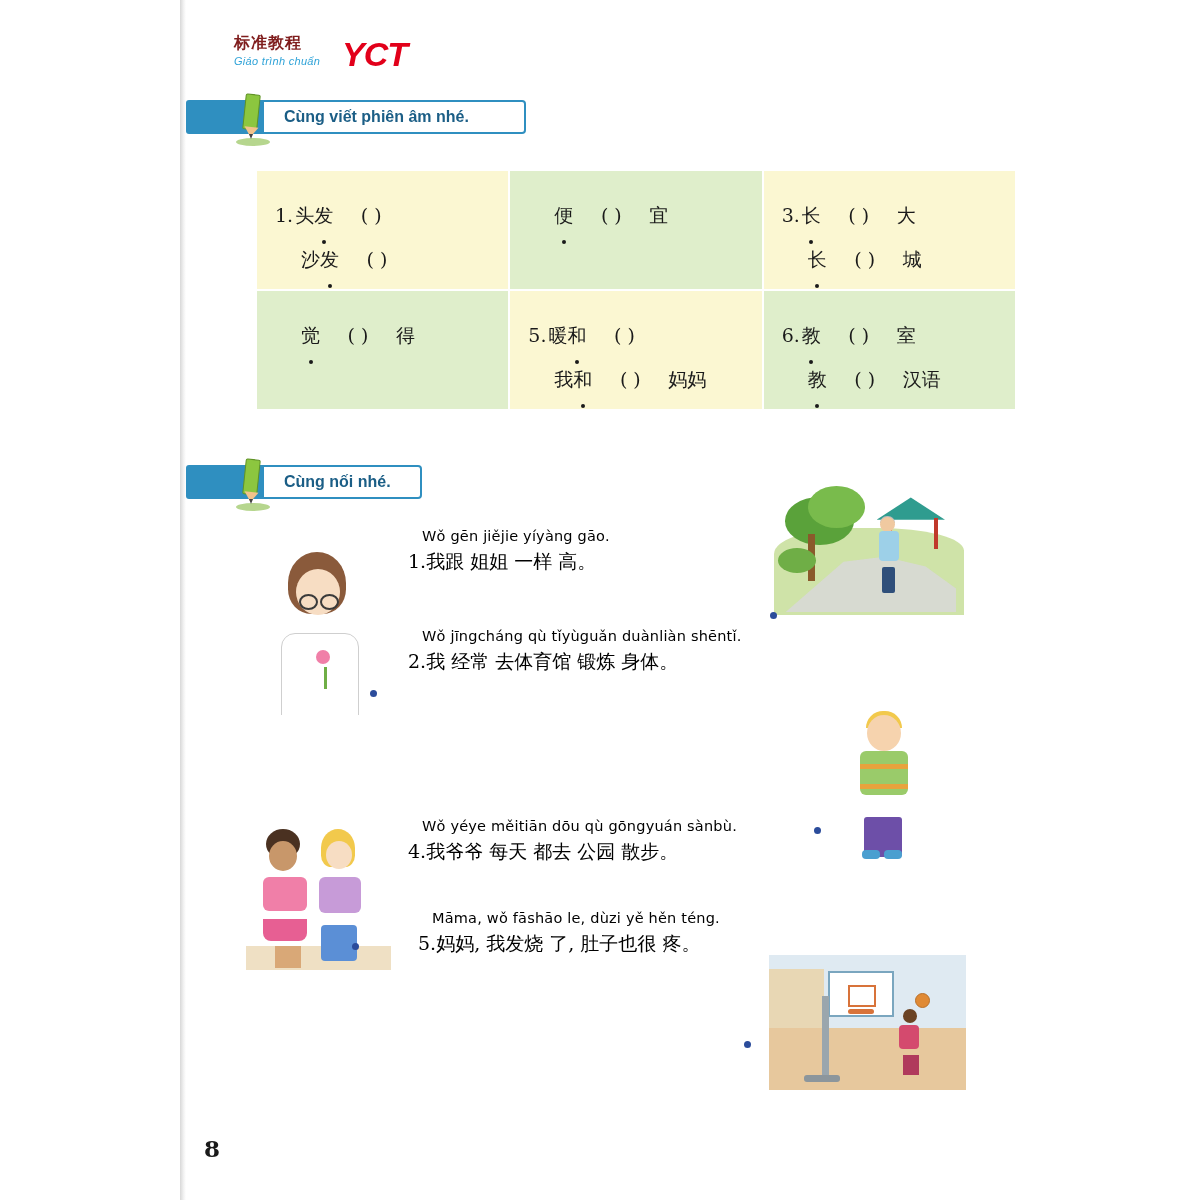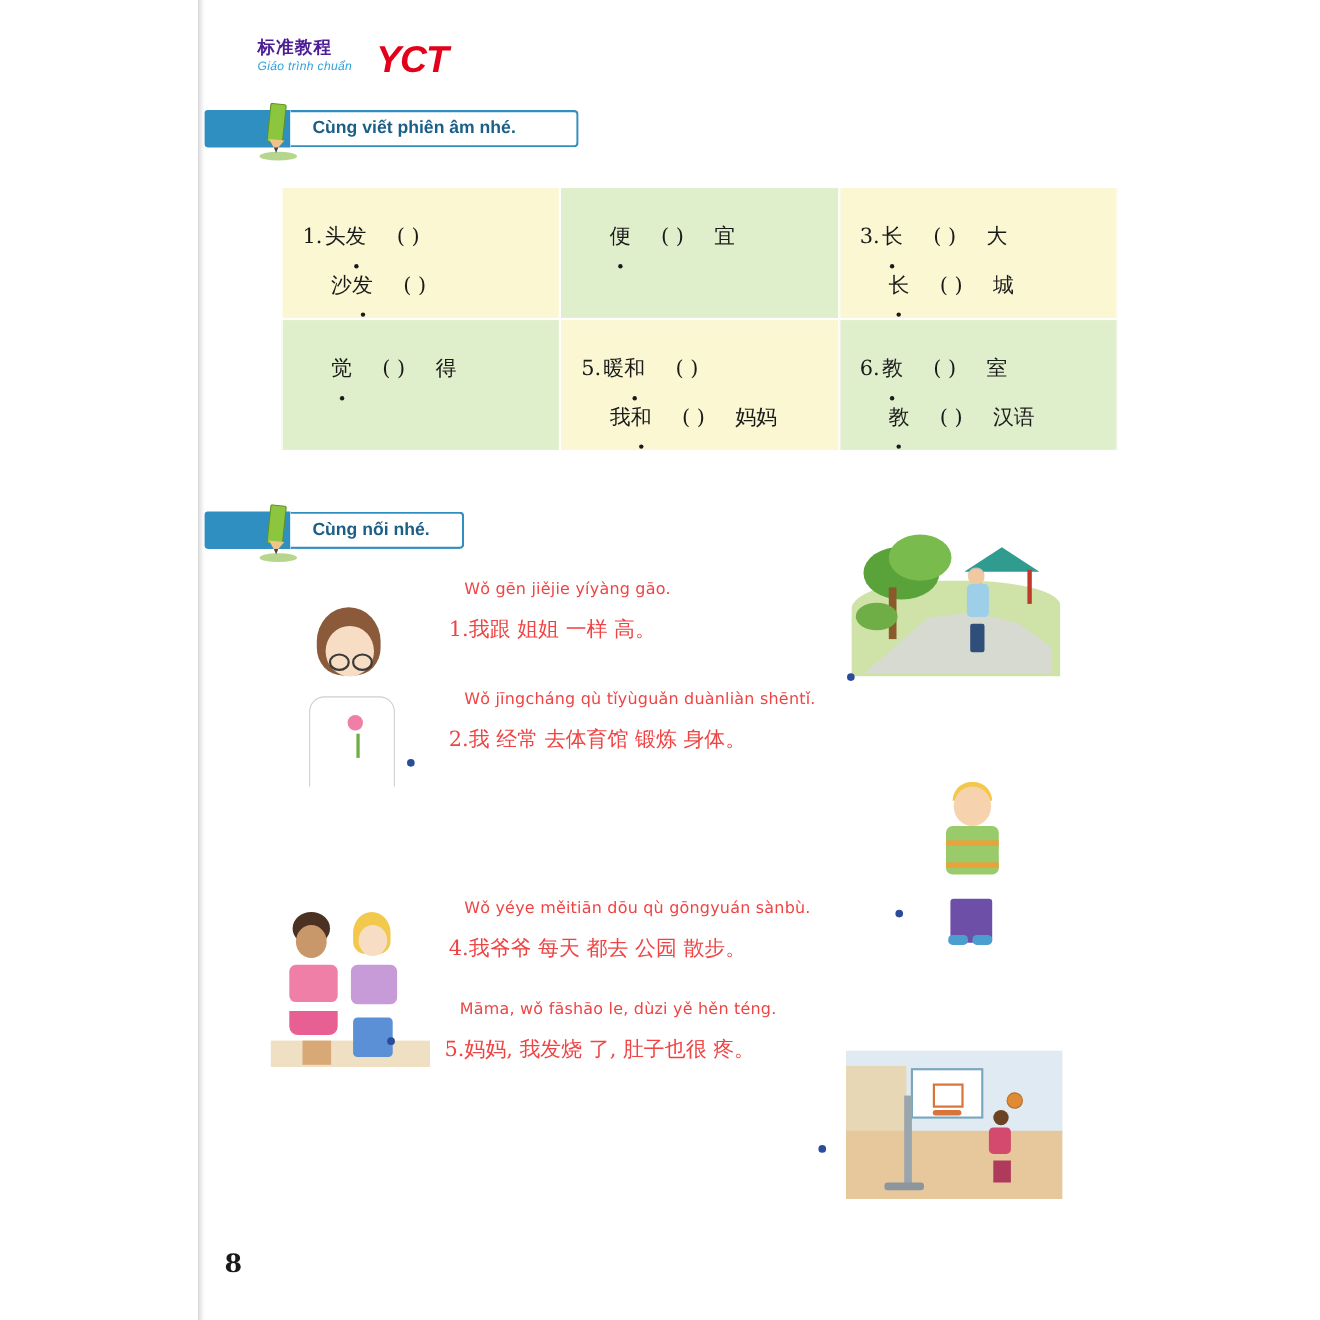--- a/index.html
+++ b/index.html
@@ -41,21 +41,21 @@
     left: 48px;
     top: 33px;
     width: 230px;
     height: 48px;
   }
   .logo-cn {
     position: absolute;
     left: 0; top: 0;
     font-family: "DejaVu Sans", sans-serif;
     font-size: 16px;
-    color: #4c1d95;
+    color: #7f1d1d;
     letter-spacing: 1px;
     font-weight: bold;
   }
   .logo-vn {
     position: absolute;
     left: 0; top: 22px;
     font-size: 11px;
     color: #2fa3d8;
     font-style: italic;
     letter-spacing: .3px;
@@ -198,33 +198,33 @@
   .match-area {
     position: absolute;
     left: 0;
     top: 500px;
     width: 930px;
     height: 620px;
   }
   .sent {
     position: absolute;
     font-family: "DejaVu Serif", serif;
-    color: #ef4444;
+    color: #000000;
   }
   .pinyin {
     font-family: "DejaVu Sans", sans-serif;
     font-size: 14.5px;
     letter-spacing: .2px;
     white-space: nowrap;
     margin-left: 14px;
   }
   .hanzi {
     font-size: 19px;
     white-space: nowrap;
-    margin-top: 15px;
+    margin-top: 5px;
   }
   .dot {
     position: absolute;
     width: 7px; height: 7px;
     border-radius: 50%;
     background: #2b4c9b;
   }
 
   
   .illus {
@@ -483,21 +483,21 @@
         <div class="pinyin">Wǒ jīngcháng qù tǐyùguǎn duànliàn shēntǐ.</div>
         <div class="hanzi"><span>2.</span><span>我  经常  去体育馆  锻炼  身体。</span></div>
       </div>
 
 
       <div class="sent" style="left:222px; top:318px;">
         <div class="pinyin">Wǒ yéye měitiān dōu qù gōngyuán sànbù.</div>
         <div class="hanzi"><span>4.</span><span>我爷爷 每天  都去  公园  散步。</span></div>
       </div>
 
-      <div class="sent" style="left:218px; top:410px;">
+      <div class="sent" style="left:232px; top:410px;">
         <div class="pinyin">Māma, wǒ fāshāo le,  dùzi yě hěn téng.</div>
         <div class="hanzi"><span>5.</span><span>妈妈, 我发烧 了, 肚子也很  疼。</span></div>
       </div>
 
       <div class="dot" style="left:184px; top:190px;"></div>
       <div class="dot" style="left:166px; top:443px;"></div>
       <div class="dot" style="left:584px; top:112px;"></div>
       <div class="dot" style="left:628px; top:327px;"></div>
       <div class="dot" style="left:558px; top:541px;"></div>
 

